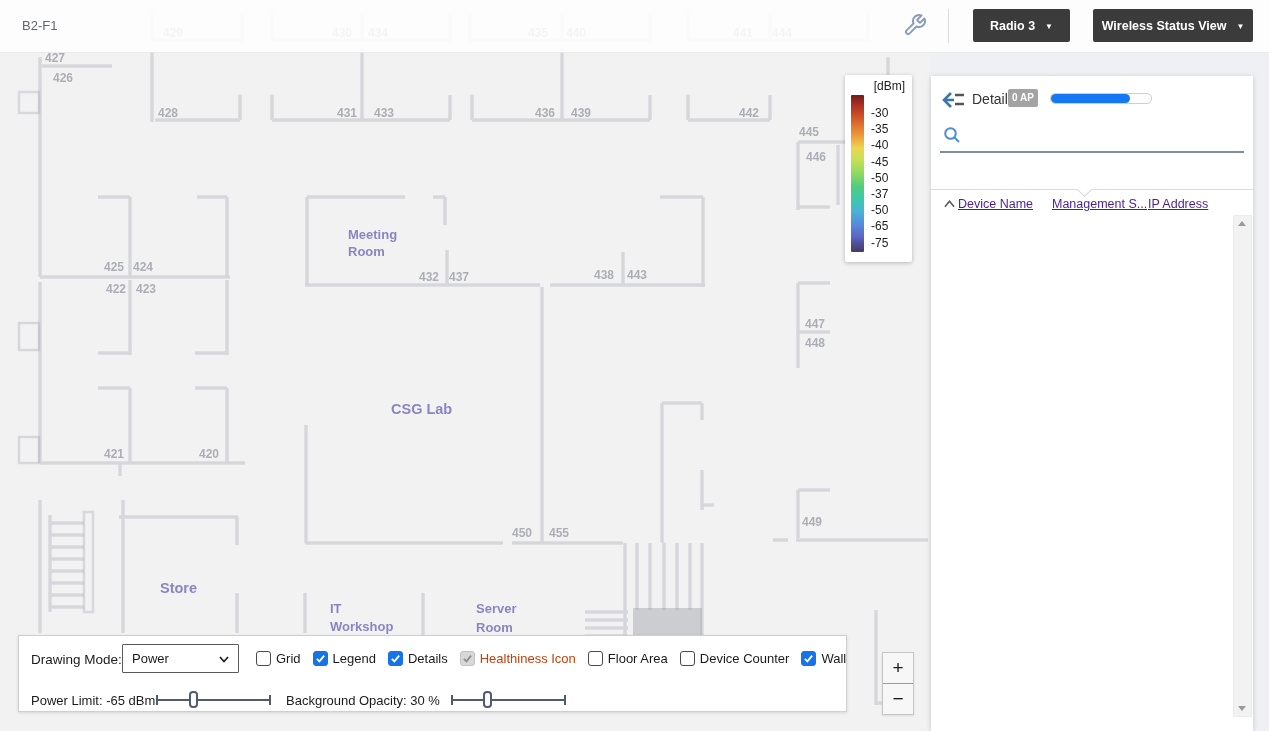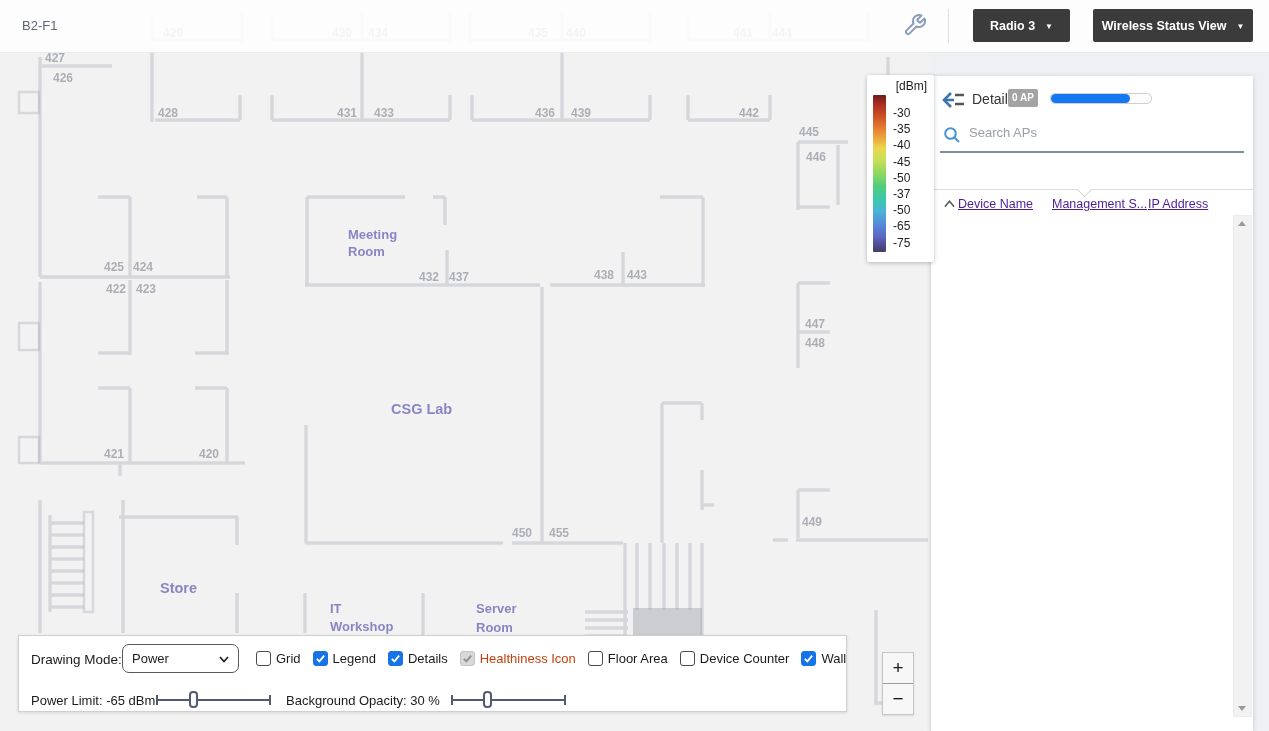--- a/index.html
+++ b/index.html
@@ -23,21 +23,21 @@
   #wrench{position:absolute;left:903px;top:13px;width:24px;height:24px;cursor:pointer;}
   #top-divider{position:absolute;left:948px;top:9px;width:1px;height:34px;background:#dcdcde;}
   .dark-btn{position:absolute;top:9px;height:33px;background:#3b3b3b;color:#fff;border-radius:2px;
     display:flex;align-items:center;justify-content:center;gap:10px;font-size:12.5px;font-weight:bold;cursor:pointer;}
   #radio-btn{left:973px;width:97px;}
   #view-btn{left:1093px;width:160px;}
   .dd-arrow{font-size:8px;position:relative;top:1px;}
 
   
   #legend{position:absolute;left:845px;top:75px;width:67px;height:187px;background:#fff;border-radius:2px;
-    box-shadow:0 1px 4px rgba(0,0,0,.25);z-index:4;margin-left:22px;}
+    box-shadow:0 1px 4px rgba(0,0,0,.25);z-index:4;}
   #legend-title{position:absolute;right:7px;top:4px;font-size:12px;color:#1d1d1d;}
   #legend-bar{position:absolute;left:6px;top:20px;width:13px;height:157px;border-radius:1px;
     background:linear-gradient(180deg,#6f1d1b 0%,#a92e21 6%,#cc4e25 13%,#e2772f 20%,#eda33c 27%,#ead74e 34%,
       #c8e055 41%,#8fd95f 50%,#52cd7c 58%,#3bc9a9 66%,#49b4d6 74%,#568cdb 82%,#5a67c4 90%,#4c4a8a 96%,#443d66 100%);}
   #legend-ticks{position:absolute;left:26px;top:30px;}
   #legend-ticks div{height:16.2px;font-size:12px;color:#1d1d1d;line-height:16.2px;}
 
   
   #right-region{position:absolute;left:929px;top:0;width:340px;height:731px;background:#eef0f4;z-index:2;}
   #panel-card{position:absolute;left:2px;top:76px;width:322px;height:655px;background:#fff;
@@ -64,21 +64,21 @@
   .scroll-arrow-up{position:absolute;left:4px;top:5px;width:0;height:0;
     border-left:4px solid transparent;border-right:4px solid transparent;border-bottom:5px solid #9a9a9a;}
   .scroll-arrow-down{position:absolute;left:4px;bottom:5px;width:0;height:0;
     border-left:4px solid transparent;border-right:4px solid transparent;border-top:5px solid #9a9a9a;}
 
   
   #toolbar{position:absolute;left:18px;top:635px;width:829px;height:77px;background:#fff;
     border:1px solid #cfcfcf;box-shadow:0 1px 3px rgba(0,0,0,.12);z-index:4;box-sizing:border-box;}
   #dm-label{position:absolute;left:12px;top:16px;font-size:13.5px;color:#1b1b1b;}
   #dm-select{position:absolute;left:103px;top:8px;width:117px;height:29px;border:1px solid #595959;
-    border-radius:7px;background:#fff;display:flex;align-items:center;padding-left:9px;font-size:13px;
+    border-radius:1px;background:#fff;display:flex;align-items:center;padding-left:9px;font-size:13px;
     color:#1b1b1b;box-sizing:border-box;cursor:pointer;}
   #dm-chevron{position:absolute;right:8px;top:8px;width:12px;height:12px;}
   #cb-row{position:absolute;left:237px;top:8px;height:29px;display:flex;align-items:center;gap:12px;}
   .cb-item{display:flex;align-items:center;gap:5px;font-size:13px;color:#1b1b1b;cursor:pointer;white-space:nowrap;}
   .cb-box{width:15px;height:15px;border:1px solid #4a4a4a;border-radius:3px;box-sizing:border-box;
     display:flex;align-items:center;justify-content:center;background:#fff;}
   .cb-box.checked{background:#1673e8;border-color:#1673e8;}
   .cb-box.disabled{background:#d8d8d8;border-color:#c2c2c2;}
   .cb-item.disabled-label{color:#c2410c;}
   .slider-label{position:absolute;top:57px;font-size:13px;color:#1b1b1b;}
@@ -267,21 +267,20 @@
       </svg>
       <div id="details-title">Details</div>
       <div id="ap-badge">0 AP</div>
       <div id="progress">
         <div id="progress-fill" style="width: 79%;"></div>
       </div>
       <svg id="search-icon" viewBox="0 0 18 18">
         <circle cx="7.5" cy="7.5" r="5.3" stroke="#4a90d2" stroke-width="2" fill="none"></circle>
         <path d="M11.5 11.5 L16 16" stroke="#4a90d2" stroke-width="2"></path>
       </svg>
-      <input id="search-input" type="text" placeholder="Search APs" style="">
       <div id="search-underline"></div>
       <div id="col-border"></div>
       <div id="col-notch"></div>
       <svg id="sort-caret" viewBox="0 0 12 8">
         <path d="M1 7 L6 1 L11 7" stroke="#555" stroke-width="1.6" fill="none"></path>
       </svg>
       <div id="col-headers">
           <span class="col-h" style="left: 27px;">Device Name</span>
           <span class="col-h" style="left: 121px;">Management S...</span>
           <span class="col-h" style="left: 217px;">IP Address</span>

